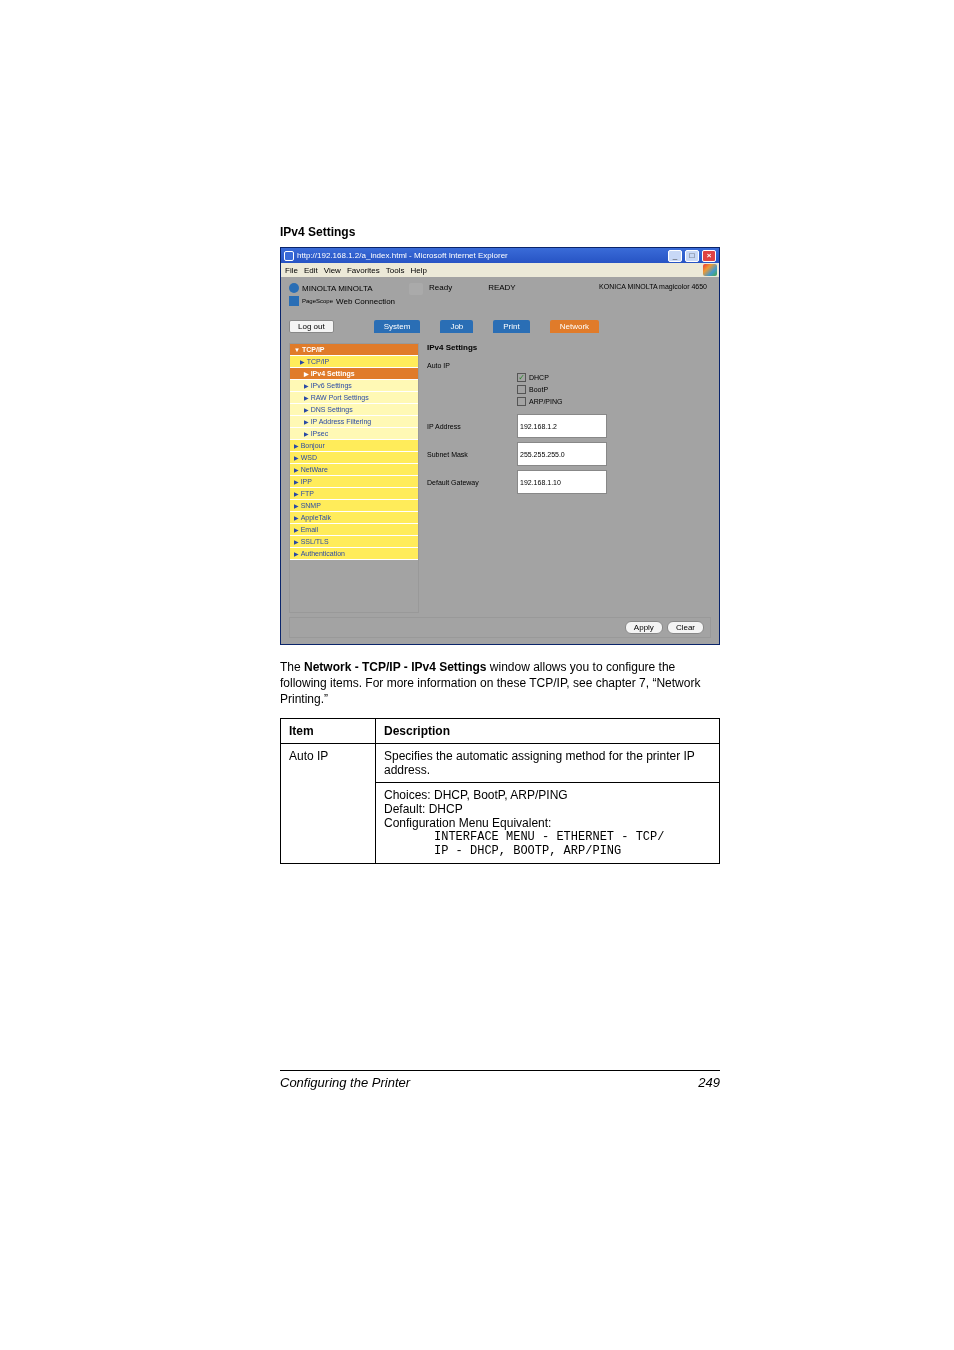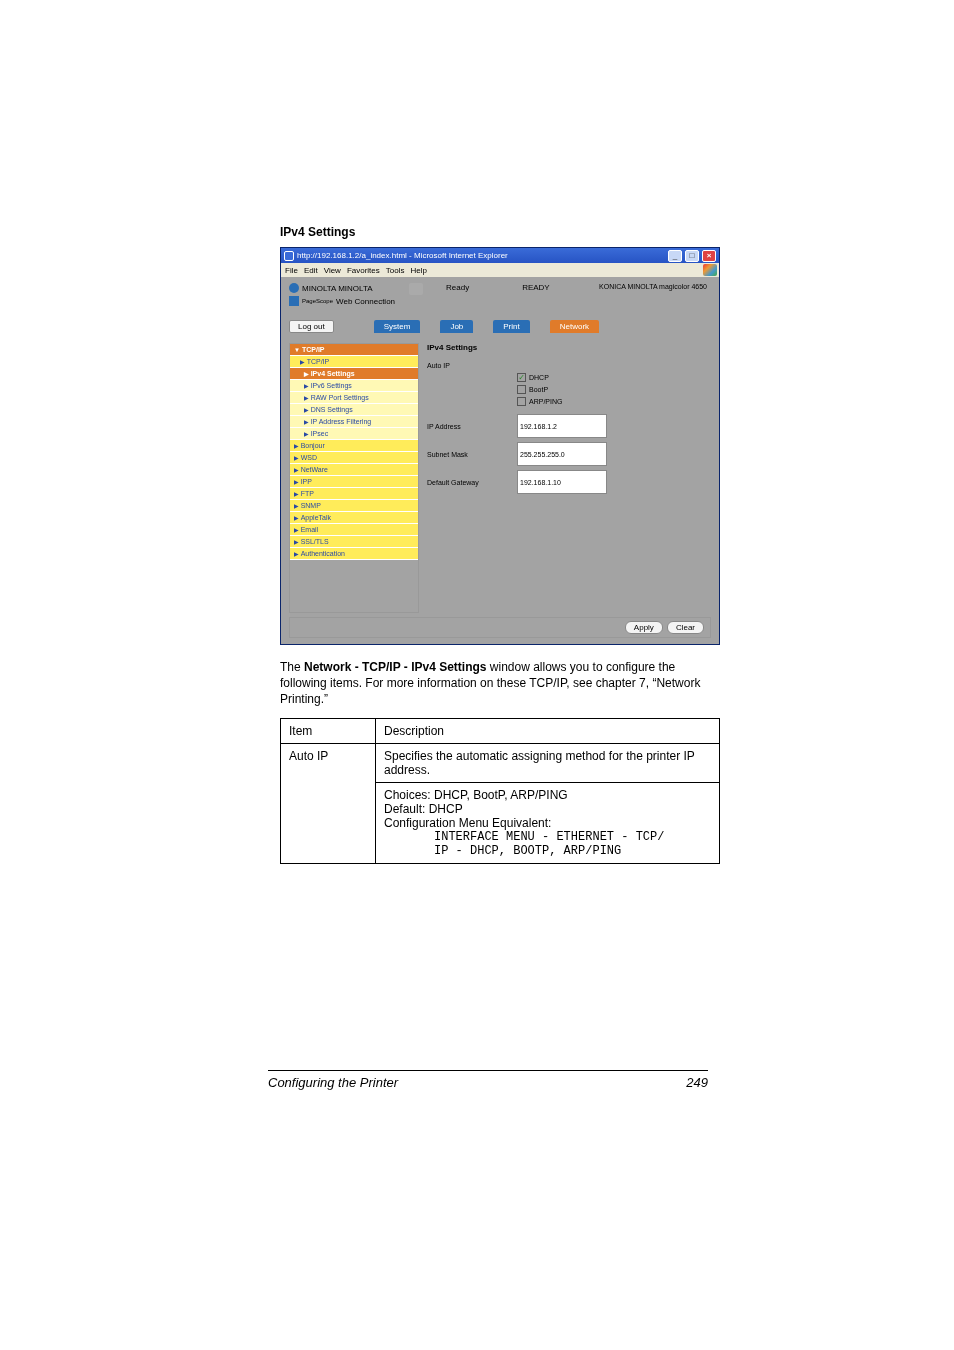--- a/index.html
+++ b/index.html
@@ -103,21 +103,21 @@
     margin-top: 3px;
   }
   .ps-icon {
     width: 10px; height: 10px;
     background: #2a6eb5;
   }
   .ready-col {
     flex: 1;
     display: flex;
     align-items: flex-start;
-    gap: 23px;
+    gap: 6px;
     font-size: 8px;
   }
   .printer-icon {
     width: 14px; height: 12px;
     background: #aaa;
     border-radius: 2px;
   }
   .model-col { text-align: right; font-size: 7px; padding-right: 4px; }
   .logout-row { padding: 4px 8px; display:flex; align-items:center; }
   .logout-btn {
@@ -209,27 +209,27 @@
     border-collapse: collapse;
     width: 100%;
     font-size: 12px;
   }
   .tbl th, .tbl td {
     border: 1px solid #000;
     padding: 5px 8px;
     vertical-align: top;
     text-align: left;
   }
-  .tbl th { font-weight: normal; }
+  .tbl th { font-weight: bold; }
   .code { font-family: "Courier New", monospace; font-size: 12px; white-space: pre; }
 
   
   .page-footer {
     position: absolute;
-    left: 268px;
+    left: 280px;
     width: 440px;
     top: 1070px;
     border-top: 1px solid #000;
     padding-top: 4px;
     display: flex;
     justify-content: space-between;
     font-size: 13px;
     font-style: italic;
   }
   .page-footer .pn { font-style: italic; }

